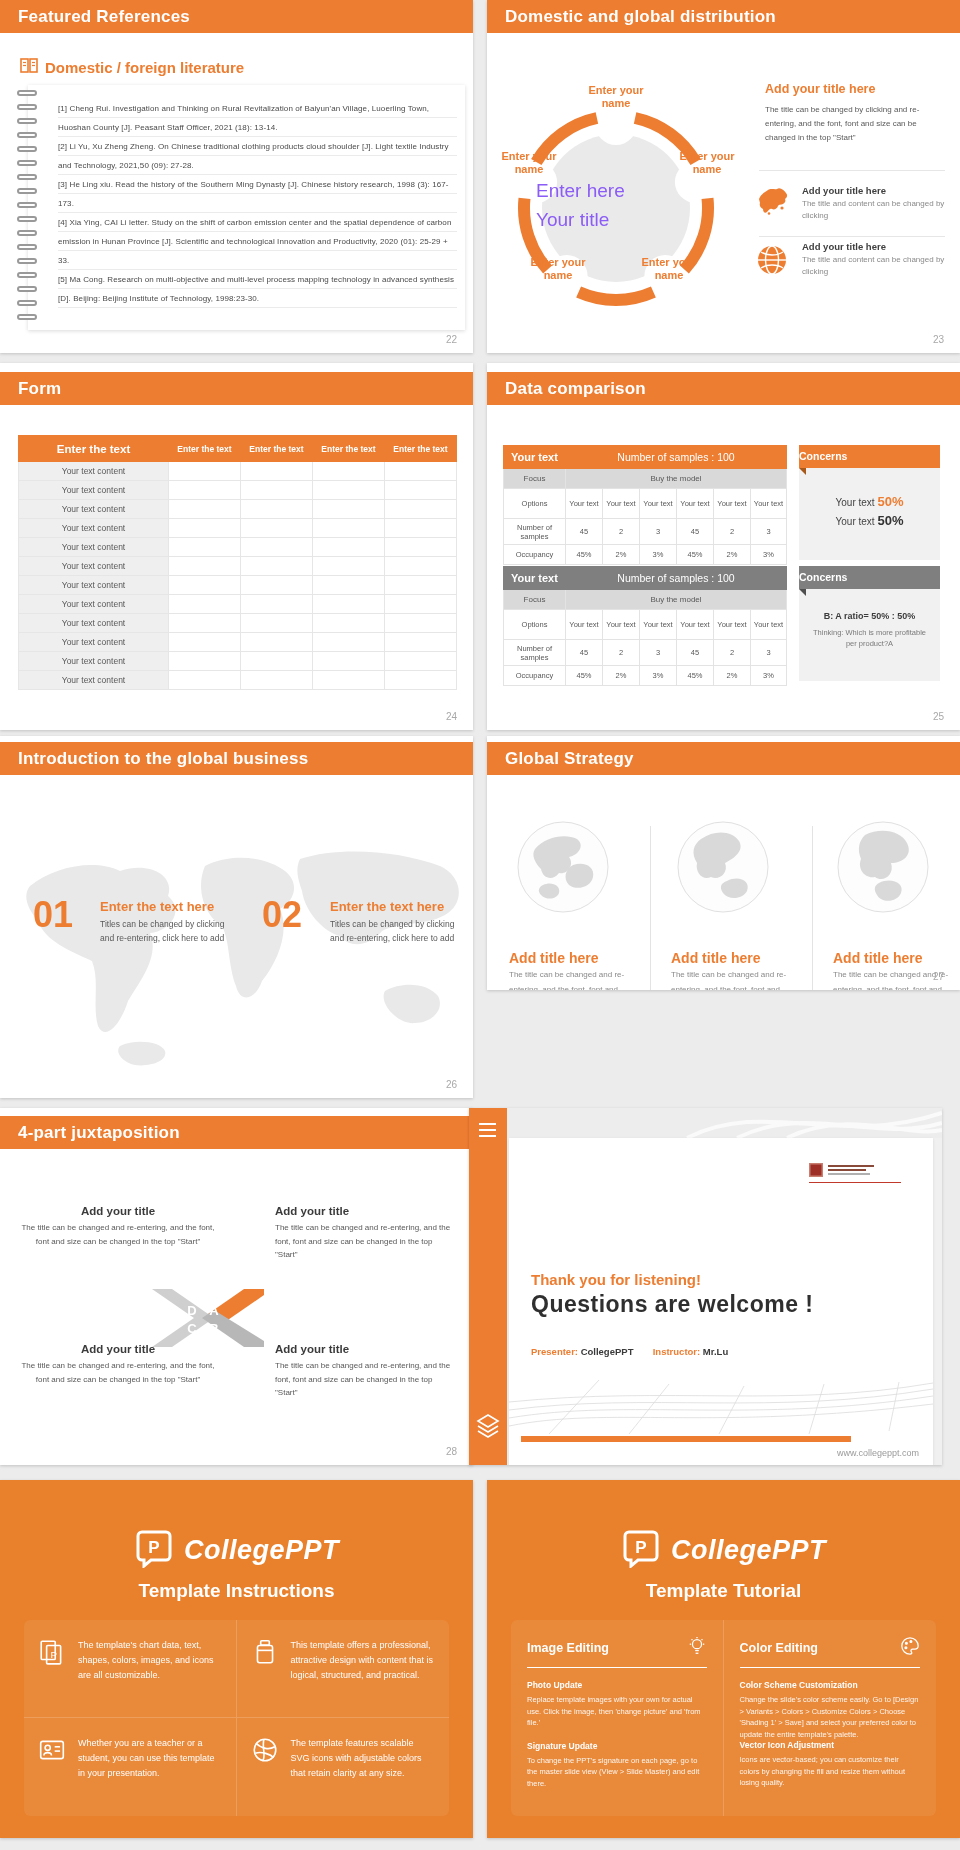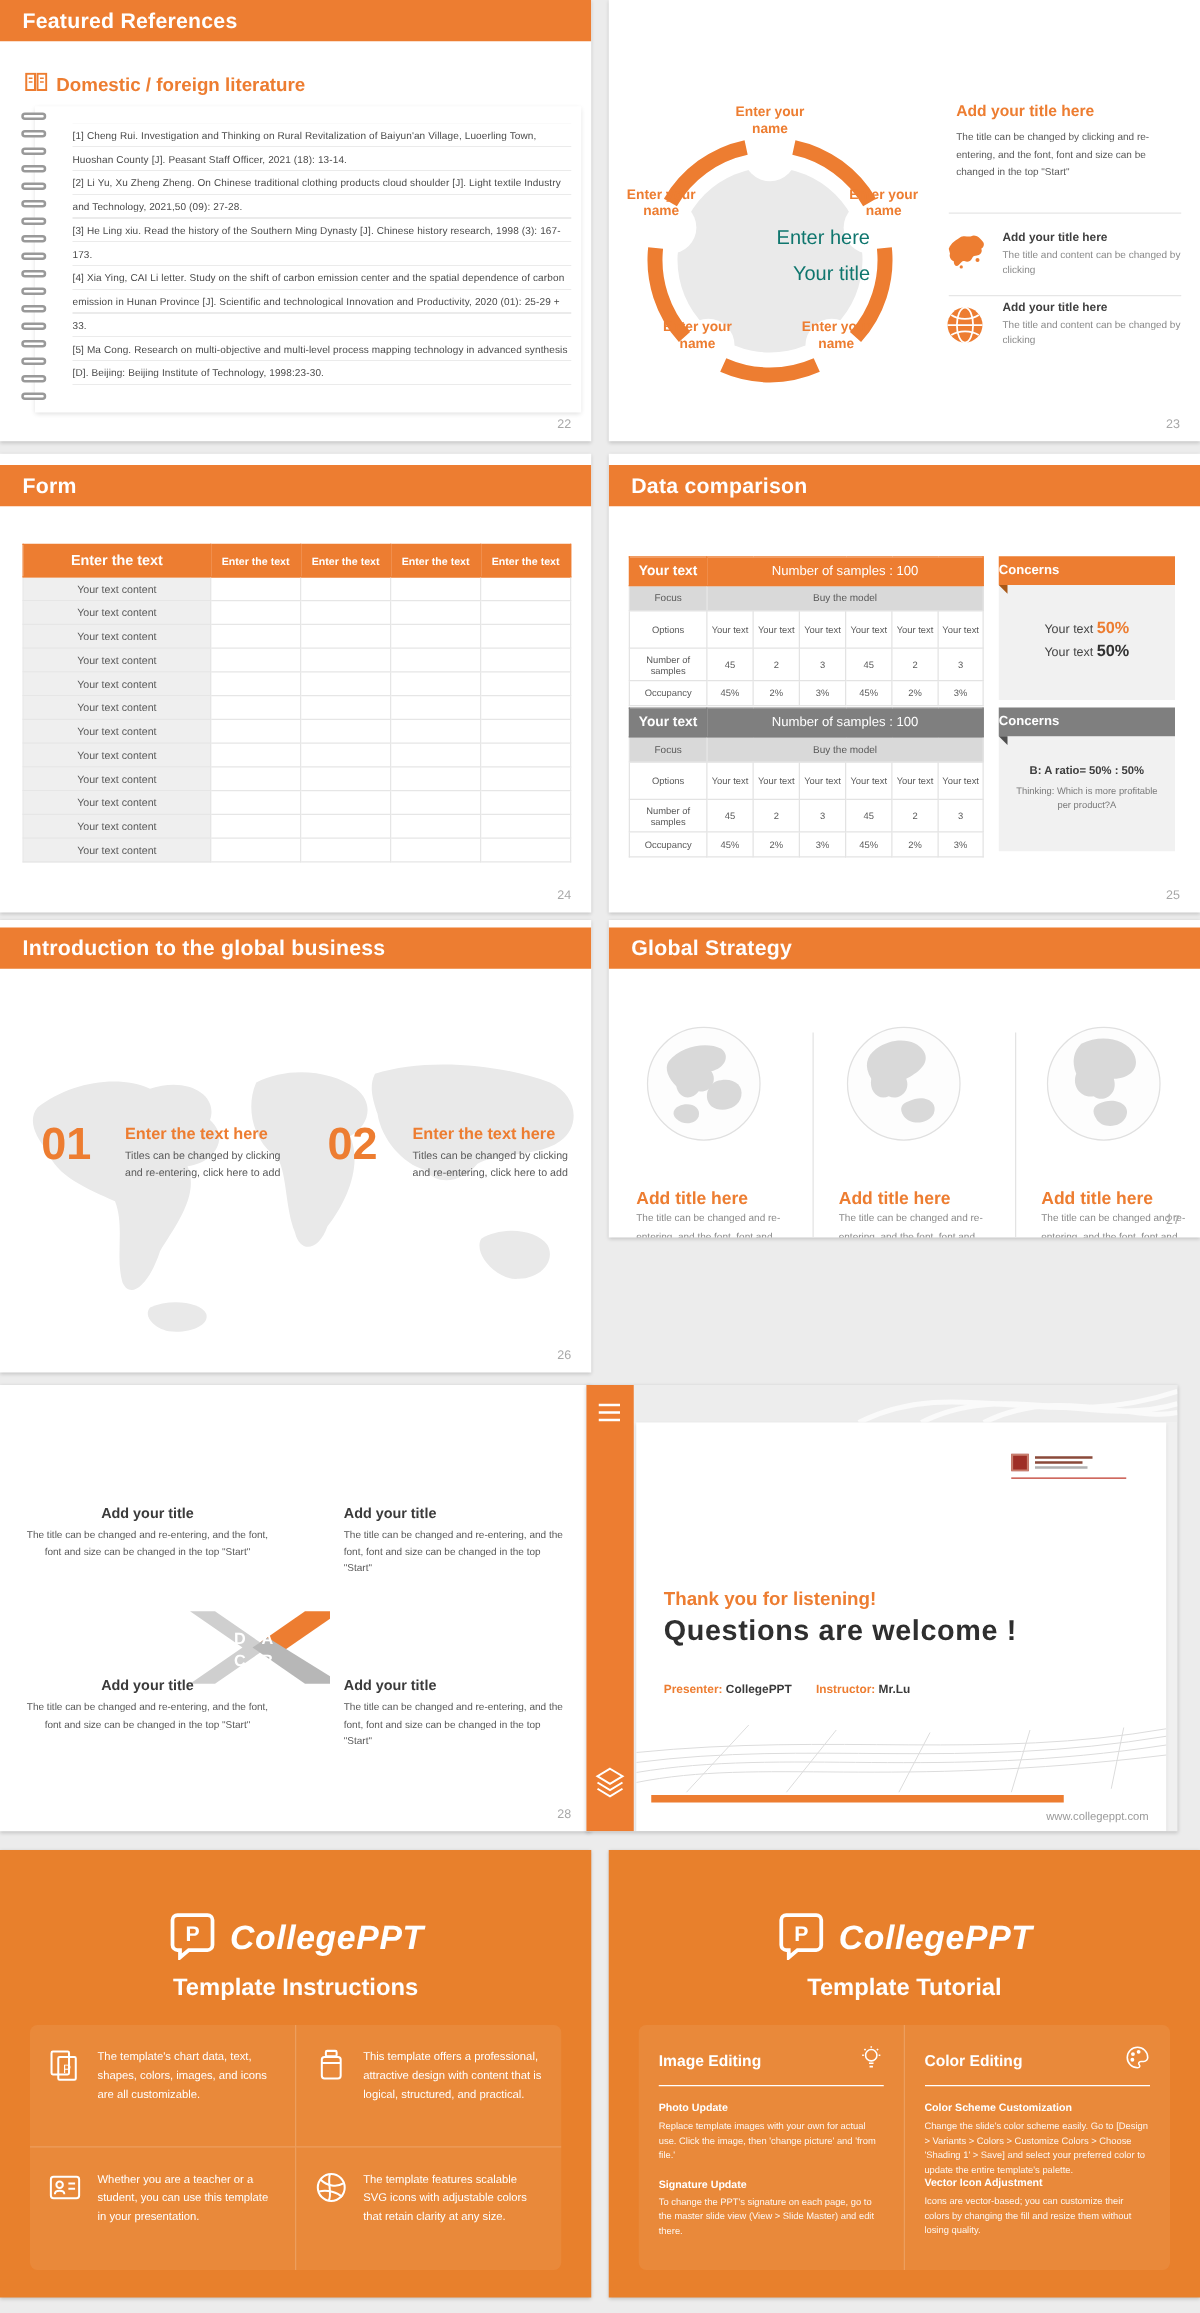--- a/index.html
+++ b/index.html
@@ -107,36 +107,37 @@
         <div class="ref-item">[2] Li Yu, Xu Zheng Zheng. On Chinese traditional clothing products cloud shoulder [J]. Light textile Industry and Technology, 2021,50 (09): 27-28.</div>
         <div class="ref-item">[3] He Ling xiu. Read the history of the Southern Ming Dynasty [J]. Chinese history research, 1998 (3): 167-173.</div>
         <div class="ref-item">[4] Xia Ying, CAI Li letter. Study on the shift of carbon emission center and the spatial dependence of carbon emission in Hunan Province [J]. Scientific and technological Innovation and Productivity, 2020 (01): 25-29 + 33.</div>
         <div class="ref-item">[5] Ma Cong. Research on multi-objective and multi-level process mapping technology in advanced synthesis [D]. Beijing: Beijing Institute of Technology, 1998:23-30.</div>
       </div>
     </div>
     <div class="pagenum">22</div>
   </div>
 
   <div class="slide" style="left:487px;top:0;width:473px;height:353px">
+    <div class="hdr"><span>Domestic and global distribution</span></div>
     <svg class="abs" style="left:19px;top:98px" width="220" height="220" viewBox="0 0 220 220">
       <circle cx="110" cy="110" r="74" fill="#eaeaea"></circle>
       <circle cx="110" cy="26" r="21" fill="#fff"></circle>
       <circle cx="189.9" cy="84" r="21" fill="#fff"></circle>
       <circle cx="159.4" cy="178" r="21" fill="#fff"></circle>
       <circle cx="60.6" cy="178" r="21" fill="#fff"></circle>
       <circle cx="30.1" cy="84" r="21" fill="#fff"></circle>
       <g stroke="#ED7D31" stroke-width="12" fill="none">
         <path d="M129.1,20.0 A92,92 0 0 1 189.7,64.0"></path>
         <path d="M201.5,100.4 A92,92 0 0 1 178.4,171.6"></path>
         <path d="M147.4,194.0 A92,92 0 0 1 72.6,194.0"></path>
         <path d="M41.6,171.6 A92,92 0 0 1 18.5,100.4"></path>
         <path d="M30.3,64.0 A92,92 0 0 1 90.9,20.0"></path>
       </g>
     </svg>
-    <div class="abs" style="left:49px;top:176px;width:160px;text-align:right;font-size:16px;line-height:29px;color:#0f766e">
+    <div class="abs" style="left:49px;top:176px;width:160px;text-align:left;font-size:19px;line-height:29px;color:#8b5cf6">
       <div>Enter here</div>
       <div>Your title</div>
     </div>
     <div class="node abs" style="left:101px;top:84px">Enter your name</div>
     <div class="node abs" style="left:14px;top:150px">Enter your name</div>
     <div class="node abs" style="left:192px;top:150px">Enter your name</div>
     <div class="node abs" style="left:43px;top:256px">Enter your name</div>
     <div class="node abs" style="left:154px;top:256px">Enter your name</div>
 
     <div class="abs orange b" style="left:278px;top:82px;font-size:12.5px">Add your title here</div>
@@ -449,20 +450,21 @@
     <div class="abs gcol-title" style="left:22px;top:214px">Add title here</div>
     <div class="abs gcol-body" style="left:22px;top:232px;width:118px">The title can be changed and re-entering, and the font, font and size can be changed in the top "Start"</div>
     <div class="abs gcol-title" style="left:184px;top:214px">Add title here</div>
     <div class="abs gcol-body" style="left:184px;top:232px;width:118px">The title can be changed and re-entering, and the font, font and size can be changed in the top "Start"</div>
     <div class="abs gcol-title" style="left:346px;top:214px">Add title here</div>
     <div class="abs gcol-body" style="left:346px;top:232px;width:118px">The title can be changed and re-entering, and the font, font and size can be changed in the top "Start"</div>
     <div class="pagenum">27</div>
   </div>
 
   <div class="slide" style="left:0;top:1108px;width:473px;height:357px">
+    <div class="hdr" style="margin-top:8px"><span>4-part juxtaposition</span></div>
 
     <div class="abs q-title" style="left:18px;top:97px;width:200px">Add your title</div>
     <div class="abs q-body" style="left:18px;top:113px;width:200px">The title can be changed and re-entering, and the font, font and size can be changed in the top "Start"</div>
     <div class="abs q-title orange" style="left:255px;top:97px;width:200px;text-align:left;padding-left:20px">Add your title</div>
     <div class="abs q-body" style="left:255px;top:113px;width:200px;text-align:left;padding-left:20px">The title can be changed and re-entering, and the font, font and size can be changed in the top "Start"</div>
 
     <svg class="abs" style="left:152px;top:175px" width="112" height="70" viewBox="0 0 112 70">
       <polygon points="0,6 20,6 62,35 20,64 0,64 42,35" fill="#cfcfcf"></polygon>
       <polygon points="112,6 92,6 56,31 70,41 112,12" fill="#ED7D31"></polygon>
       <polygon points="112,64 92,64 50,35 62,27 112,58" fill="#b7b7b7"></polygon>

